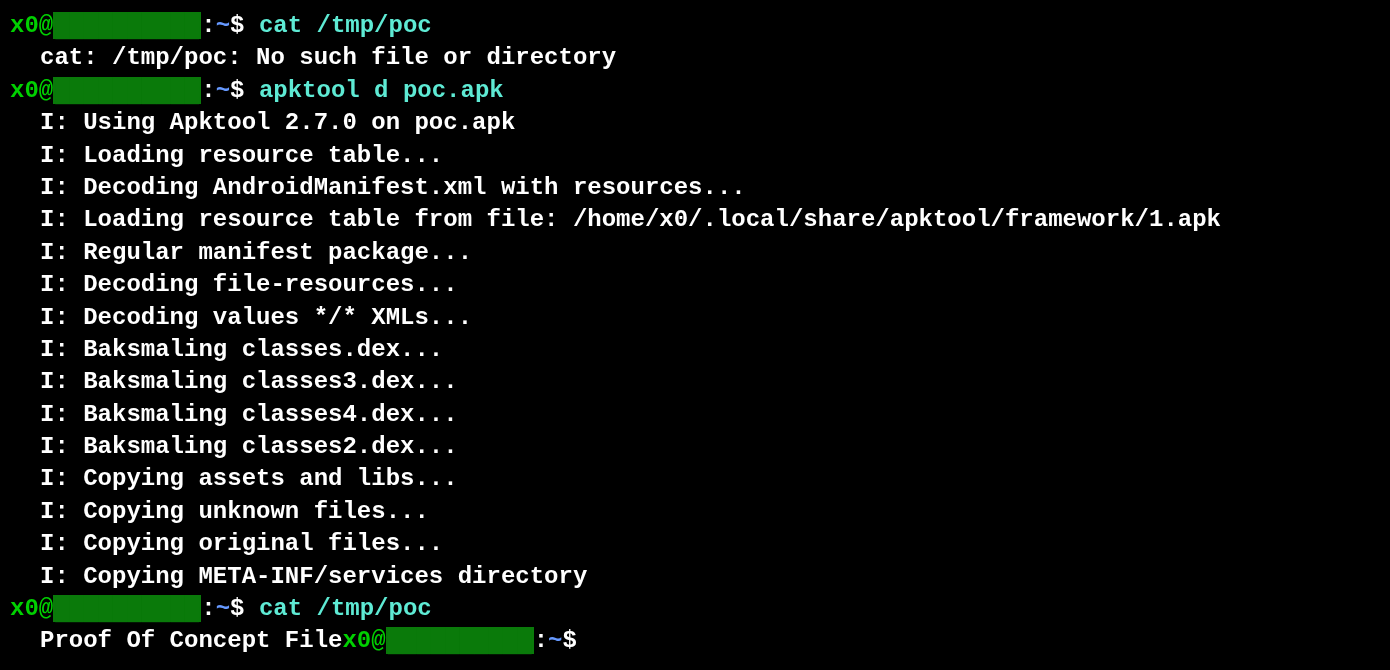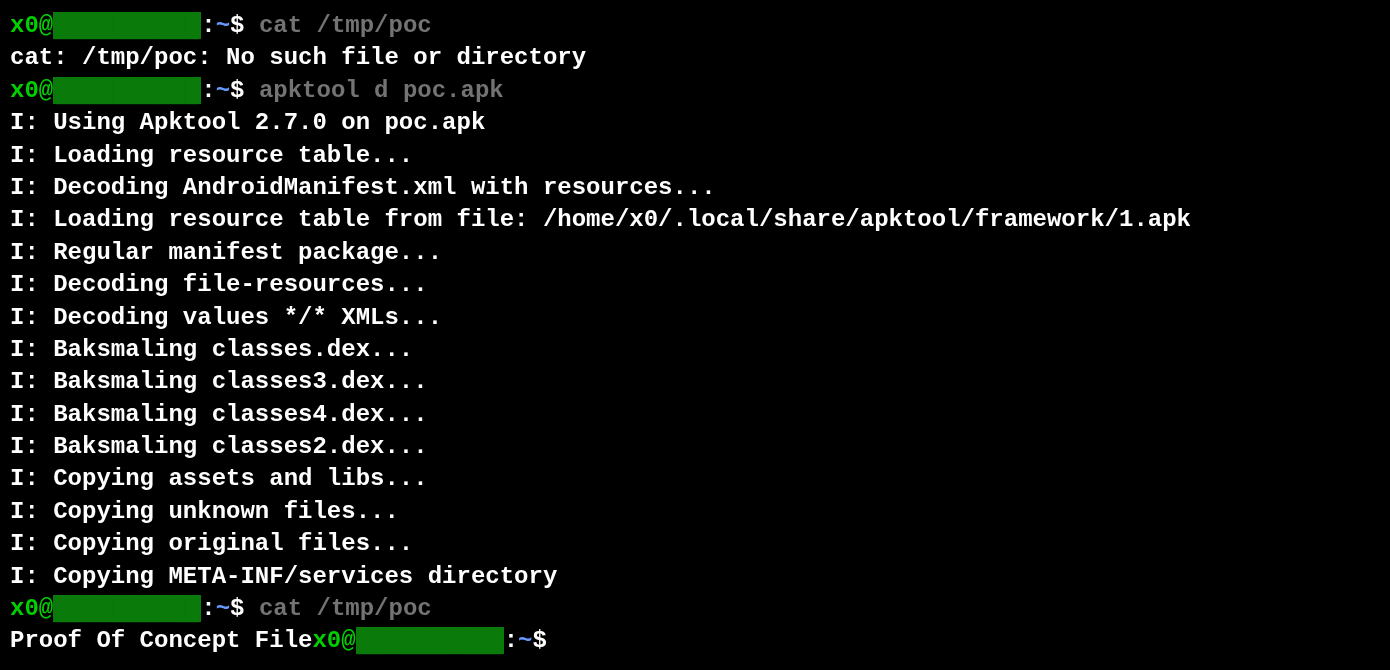--- a/index.html
+++ b/index.html
@@ -44,22 +44,23 @@
       color: #ffffff;
     }
     .path {
       color: #6699ff;
       font-weight: bold;
     }
     .dollar {
       color: #ffffff;
     }
     .cmd {
-      color: #737373;
+      color: #5eead4;
     }
     .output {
       color: #ffffff;
+      margin-left: 30px;
     }
   </style>
 </head>
 <body>
 
 <div class="terminal" id="terminal"><div class="line"><span class="user">x0</span><span class="at">@</span><span class="host">██████████</span><span class="colon">:</span><span class="path">~</span><span class="dollar">$ </span><span class="cmd">cat /tmp/poc</span></div><div class="line"><span class="output">cat: /tmp/poc: No such file or directory</span></div><div class="line"><span class="user">x0</span><span class="at">@</span><span class="host">██████████</span><span class="colon">:</span><span class="path">~</span><span class="dollar">$ </span><span class="cmd">apktool d poc.apk</span></div><div class="line"><span class="output">I: Using Apktool 2.7.0 on poc.apk</span></div><div class="line"><span class="output">I: Loading resource table...</span></div><div class="line"><span class="output">I: Decoding AndroidManifest.xml with resources...</span></div><div class="line"><span class="output">I: Loading resource table from file: /home/x0/.local/share/apktool/framework/1.apk</span></div><div class="line"><span class="output">I: Regular manifest package...</span></div><div class="line"><span class="output">I: Decoding file-resources...</span></div><div class="line"><span class="output">I: Decoding values */* XMLs...</span></div><div class="line"><span class="output">I: Baksmaling classes.dex...</span></div><div class="line"><span class="output">I: Baksmaling classes3.dex...</span></div><div class="line"><span class="output">I: Baksmaling classes4.dex...</span></div><div class="line"><span class="output">I: Baksmaling classes2.dex...</span></div><div class="line"><span class="output">I: Copying assets and libs...</span></div><div class="line"><span class="output">I: Copying unknown files...</span></div><div class="line"><span class="output">I: Copying original files...</span></div><div class="line"><span class="output">I: Copying META-INF/services directory</span></div><div class="line"><span class="user">x0</span><span class="at">@</span><span class="host">██████████</span><span class="colon">:</span><span class="path">~</span><span class="dollar">$ </span><span class="cmd">cat /tmp/poc</span></div><div class="line"><span class="output">Proof Of Concept File</span><span class="user">x0</span><span class="at">@</span><span class="host">██████████</span><span class="colon">:</span><span class="path">~</span><span class="dollar">$ </span></div></div>
 
 </body></html>

